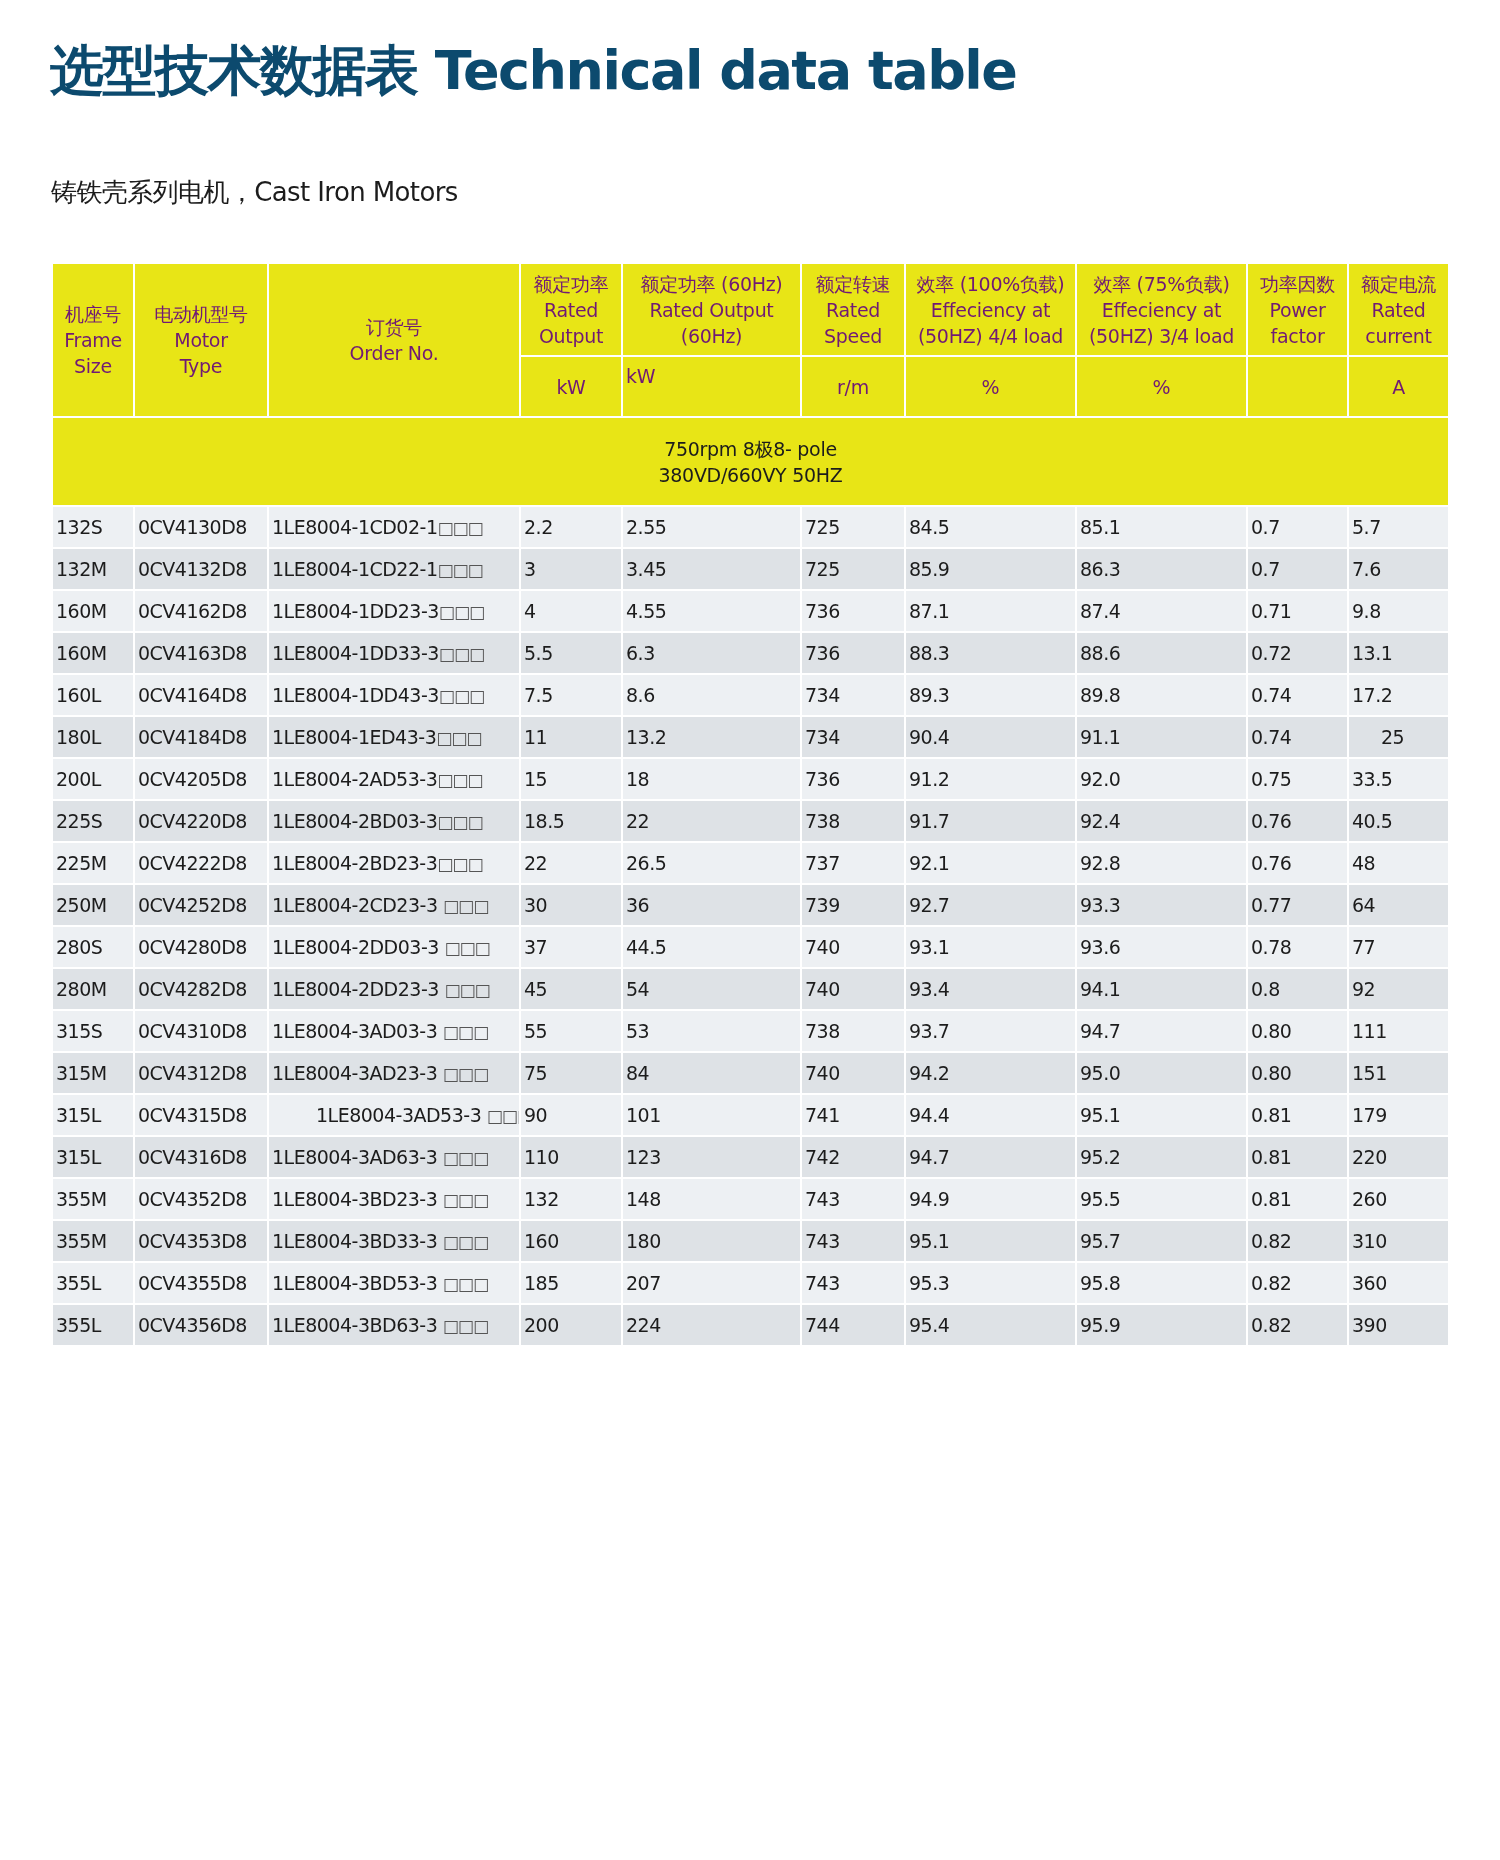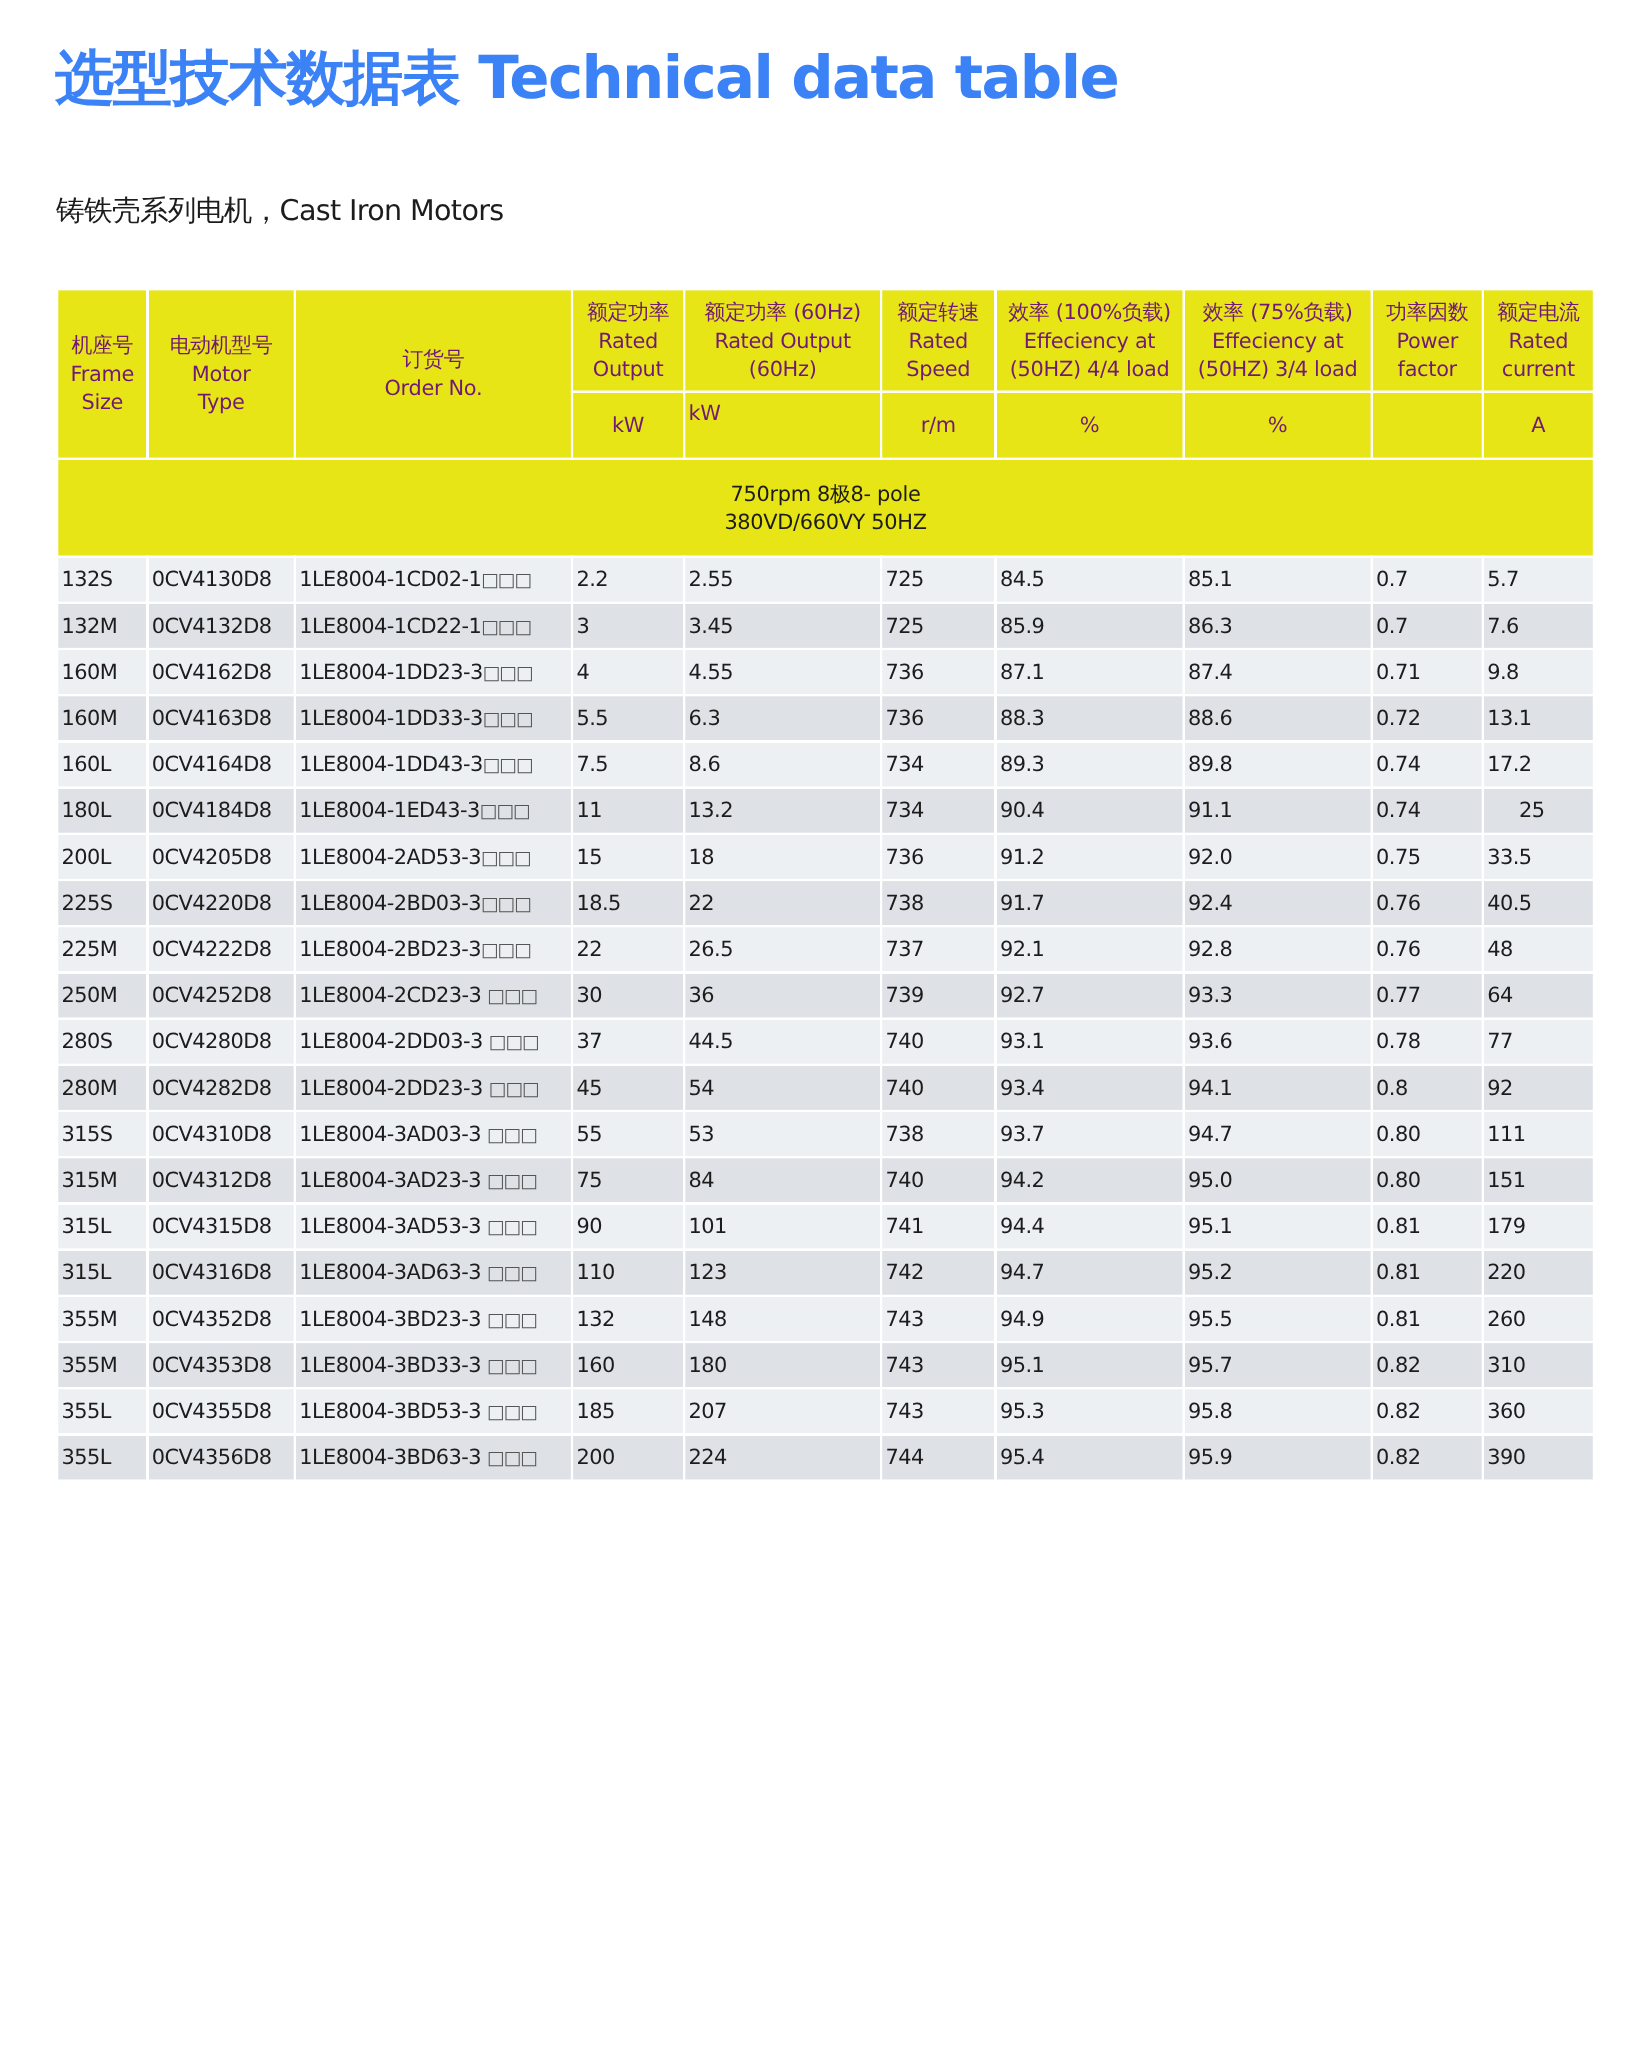--- a/index.html
+++ b/index.html
@@ -2,21 +2,21 @@
 <html><head>
   <meta charset="utf-8">
   <style>
     html, body { margin: 0; padding: 0; background: #ffffff; }
     body {
       width: 1500px; height: 1860px; position: relative; overflow: hidden;
       font-family: "DejaVu Sans", "Liberation Sans", sans-serif; color: #1e1e1e;
     }
     .title {
       position: absolute; left: 50px; top: 36px;
-      font-size: 54px; font-weight: bold; letter-spacing: -1.5px; color: #3b82f6;
+      font-size: 54px; font-weight: bold; letter-spacing: -1.5px; color: #0c4a6e;
       white-space: nowrap; line-height: 70px;
     }
     .subtitle {
       position: absolute; left: 51px; top: 175px;
       font-size: 26px; line-height: 35px; letter-spacing: -0.6px; color: #1c1c1c;
     }
     .subtitle div { white-space: nowrap; }
     table.tech {
       position: absolute; left: 51px; top: 262px;
       border-collapse: collapse; table-layout: fixed; width: 1397px;
@@ -300,21 +300,21 @@
         <td><span style="white-space: pre;">84</span></td>
         <td><span style="white-space: pre;">740</span></td>
         <td><span style="white-space: pre;">94.2</span></td>
         <td><span style="white-space: pre;">95.0</span></td>
         <td><span style="white-space: pre;">0.80</span></td>
         <td><span style="white-space: pre;">151</span></td>
       </tr>
       <tr>
         <td><span style="white-space: pre;">315L</span></td>
         <td><span style="white-space: pre;">0CV4315D8</span></td>
-        <td><span style="white-space: pre;">1LE8004-3AD53-3 </span><span class="boxes">□□□</span></td>
+        <td><span style="white-space: pre; margin-left: 44px;">1LE8004-3AD53-3 </span><span class="boxes">□□□</span></td>
         <td><span style="white-space: pre;">90</span></td>
         <td><span style="white-space: pre;">101</span></td>
         <td><span style="white-space: pre;">741</span></td>
         <td><span style="white-space: pre;">94.4</span></td>
         <td><span style="white-space: pre;">95.1</span></td>
         <td><span style="white-space: pre;">0.81</span></td>
         <td><span style="white-space: pre;">179</span></td>
       </tr>
       <tr>
         <td><span style="white-space: pre;">315L</span></td>

